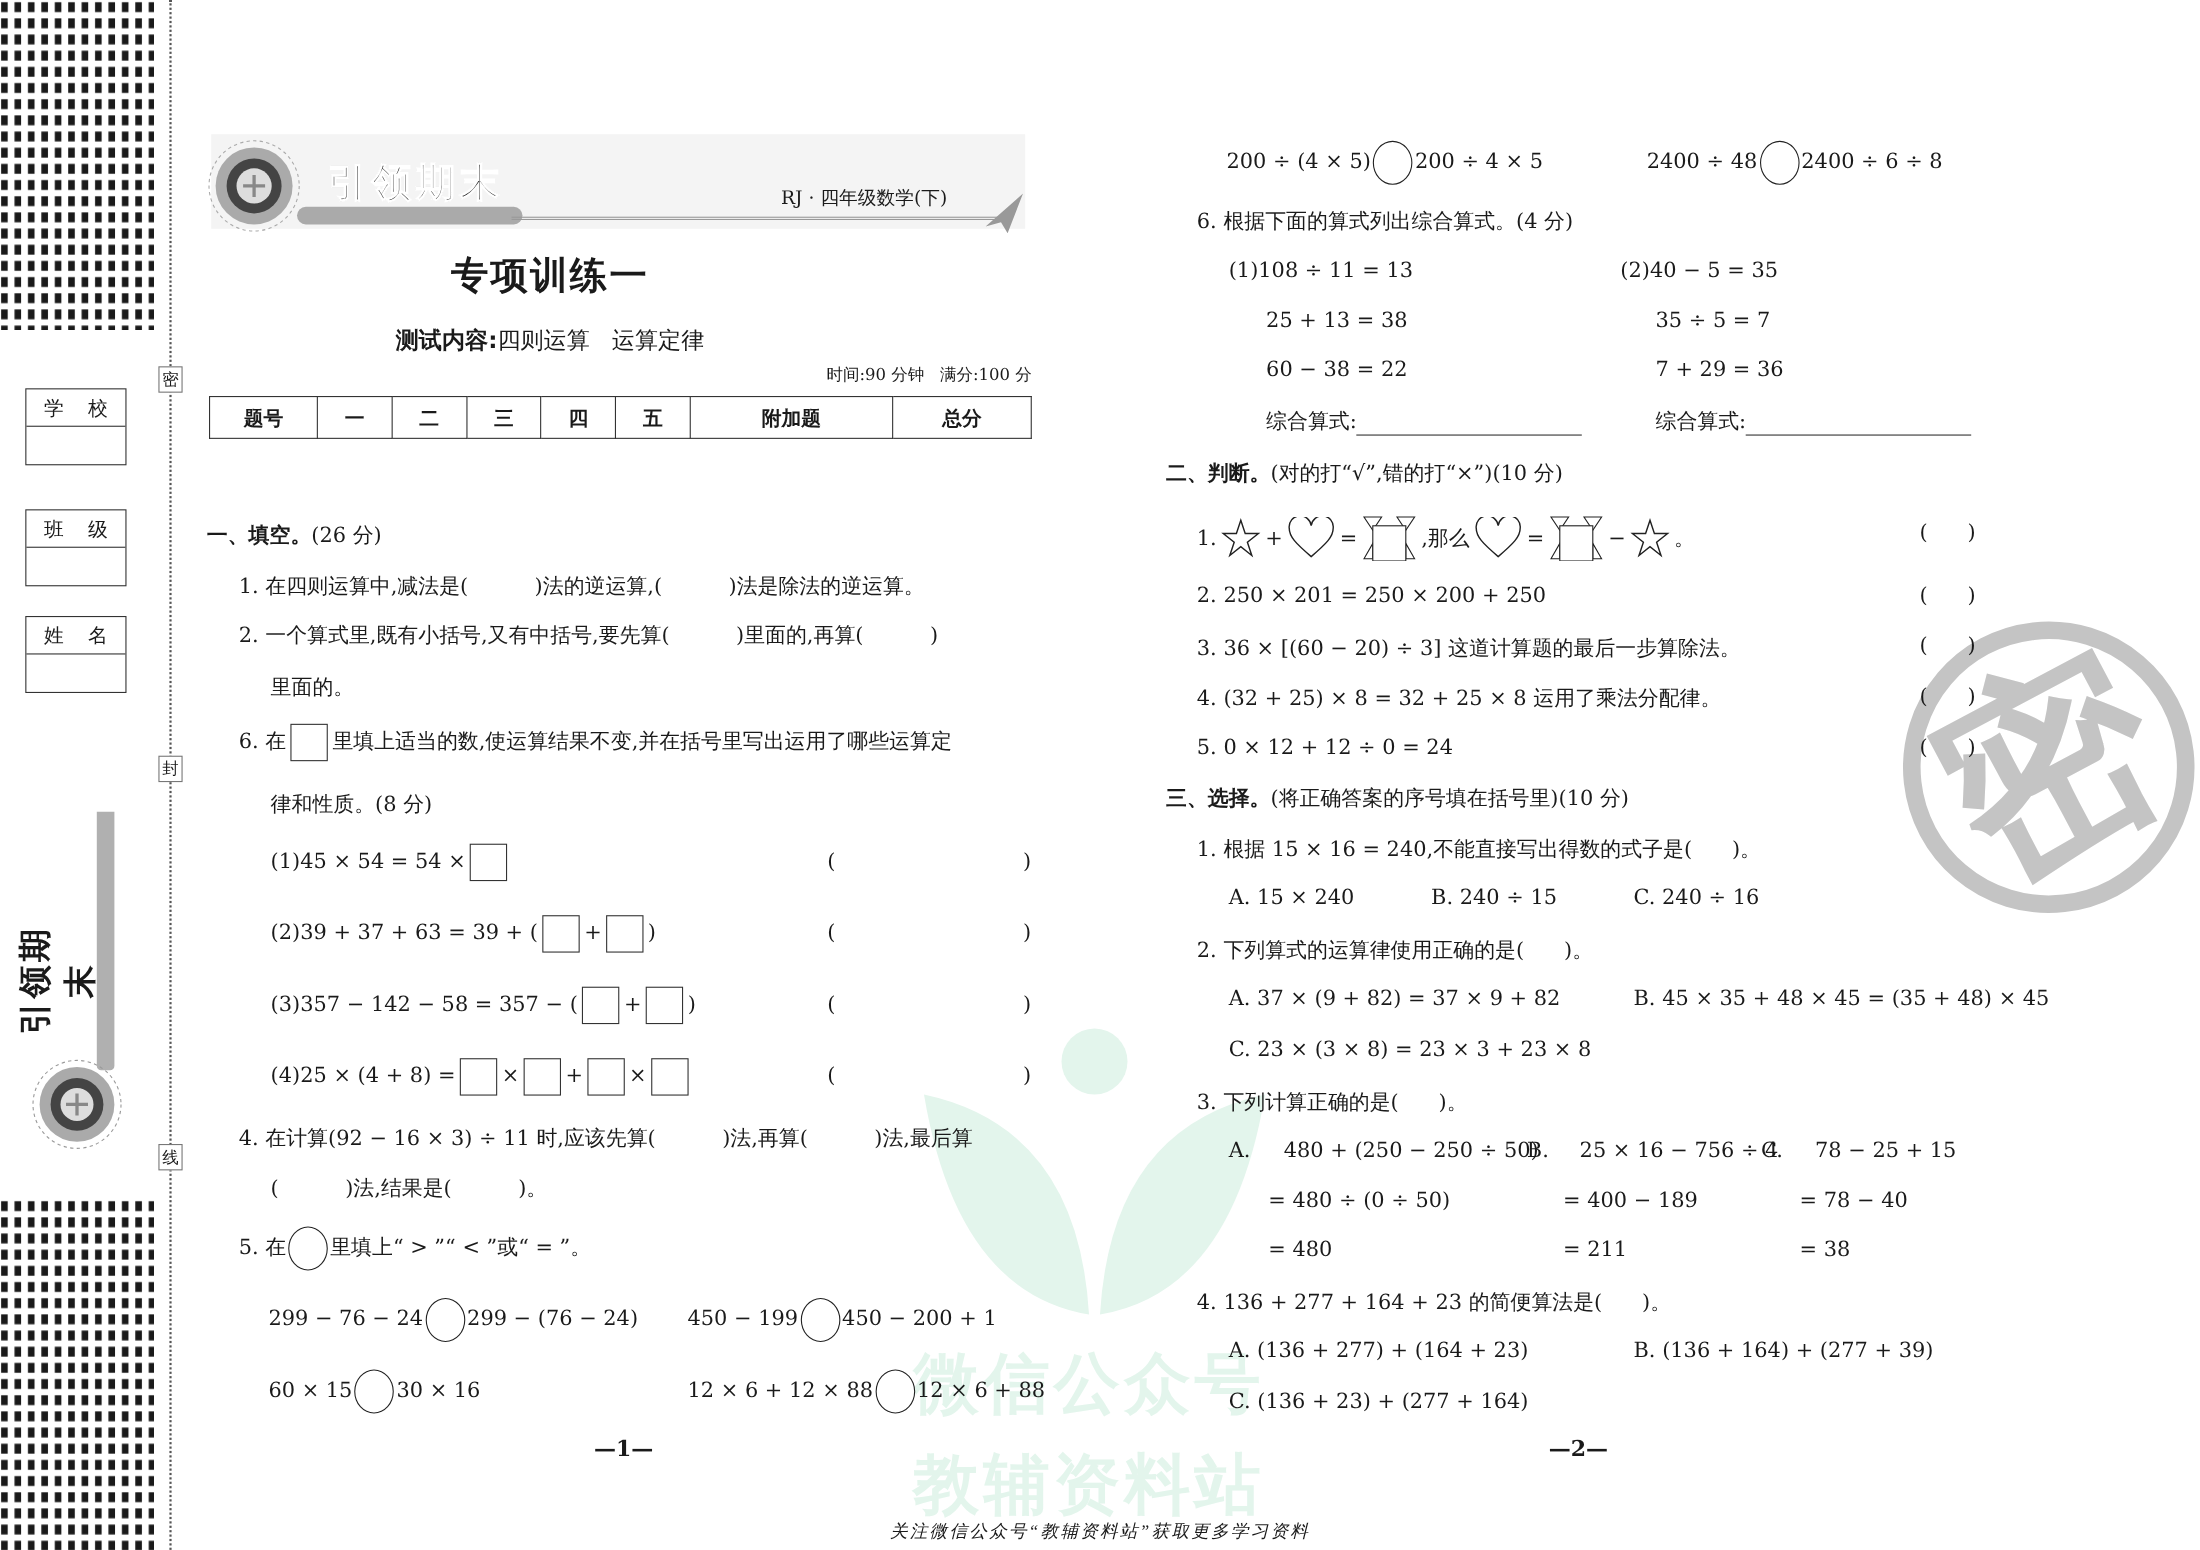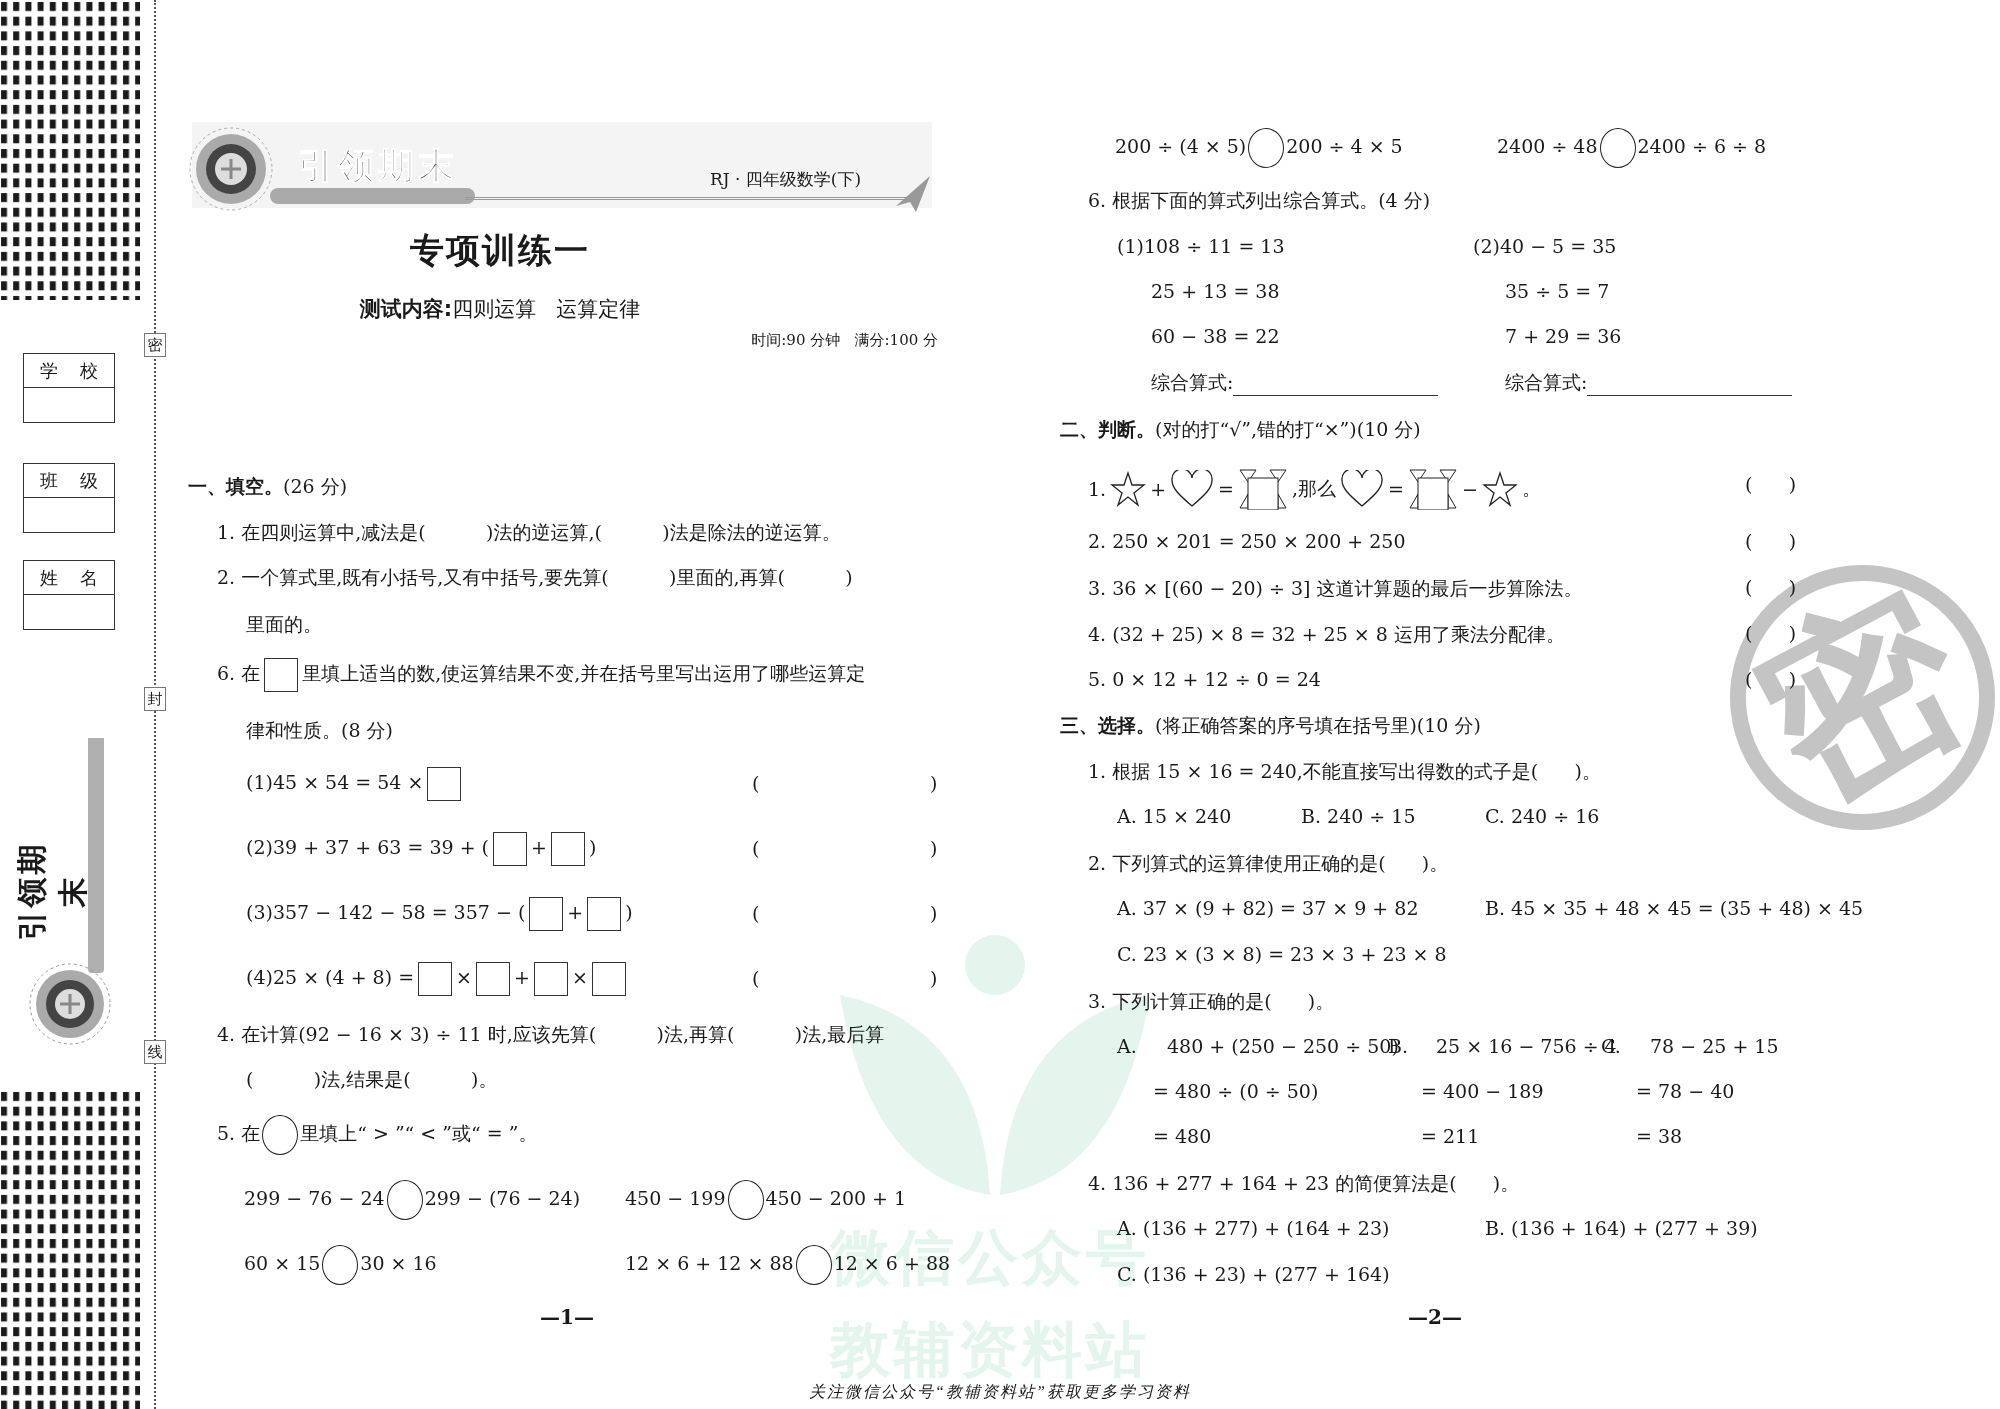--- a/index.html
+++ b/index.html
@@ -162,20 +162,30 @@
 <svg class="abs" style="left:896px;top:176px" width="34" height="36">
   <path d="M34 0 L0 30 L14 26 L20 36Z" fill="#999"></path>
 </svg>
 
 <div class="title">专项训练一</div>
 <div class="subtitle"><b>测试内容:</b><span style="white-space:pre">四则运算   运算定律</span></div>
 <div class="meta"><span>时间:90 分钟</span>&nbsp;&nbsp;&nbsp;<span>满分:100 分</span></div>
 
 <table class="score">
   <tbody>
+        <tr>
+    <td>题号</td>
+    <td>一</td>
+    <td>二</td>
+    <td>三</td>
+    <td>四</td>
+    <td>五</td>
+    <td>附加题</td>
+    <td>总分</td>
+  </tr>
 </tbody>
     </table>
 
 <div class="sec" style="left:188px;top:474px"><b>一、填空。</b><span>(26 分)</span></div>
 <div class="q" style="left:217px;top:520px;white-space:pre">1. 在四则运算中,减法是(          )法的逆运算,(          )法是除法的逆运算。</div>
 <div class="q" style="left:217px;top:565px;white-space:pre">2. 一个算式里,既有小括号,又有中括号,要先算(          )里面的,再算(          )</div>
 <div class="q" style="left:246px;top:612px">里面的。</div>
 
 <div class="q" style="left:217px;top:658px"><span>6. 在</span><span class="box"></span><span>里填上适当的数,使运算结果不变,并在括号里写出运用了哪些运算定</span></div>
 <div class="q" style="left:246px;top:718px">律和性质。(8 分)</div>

